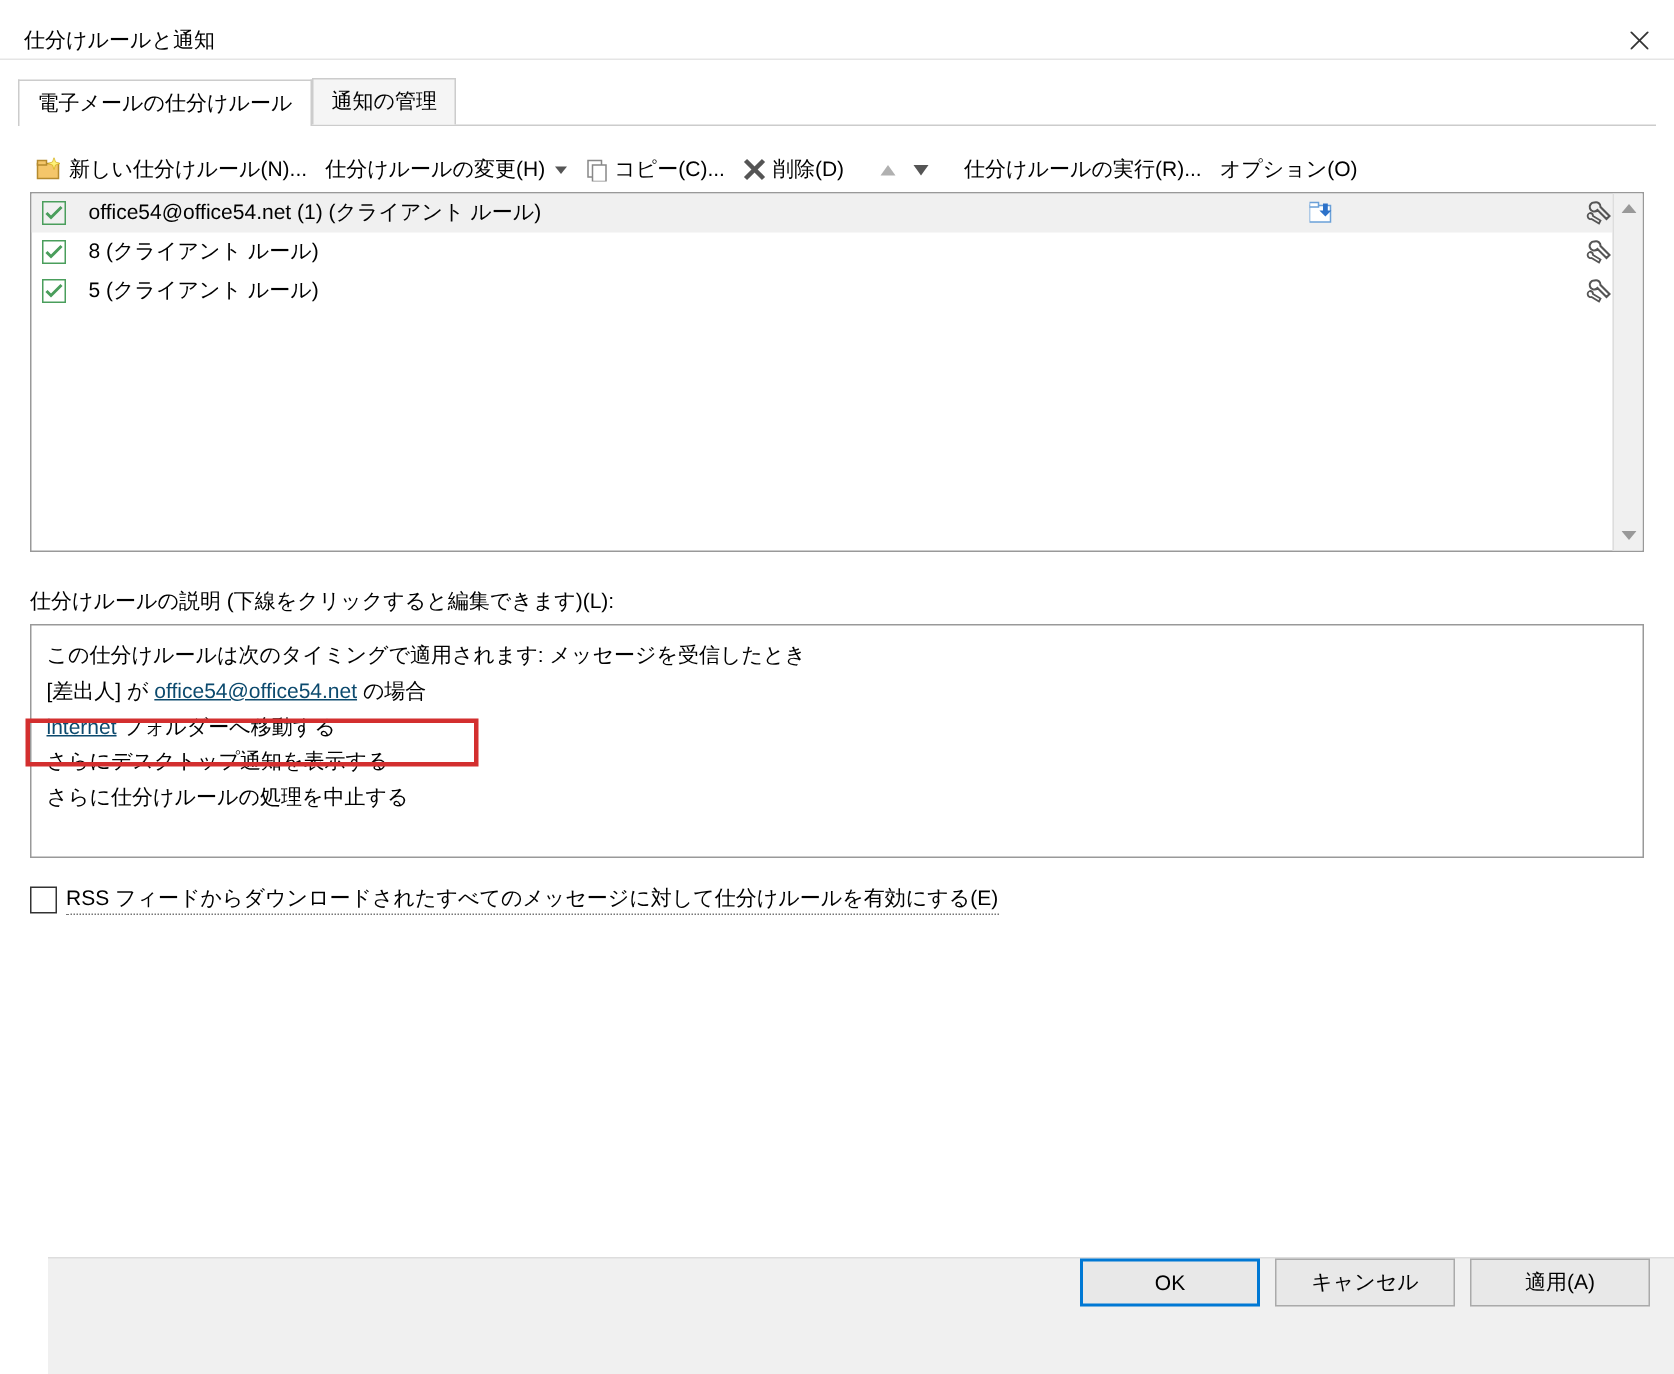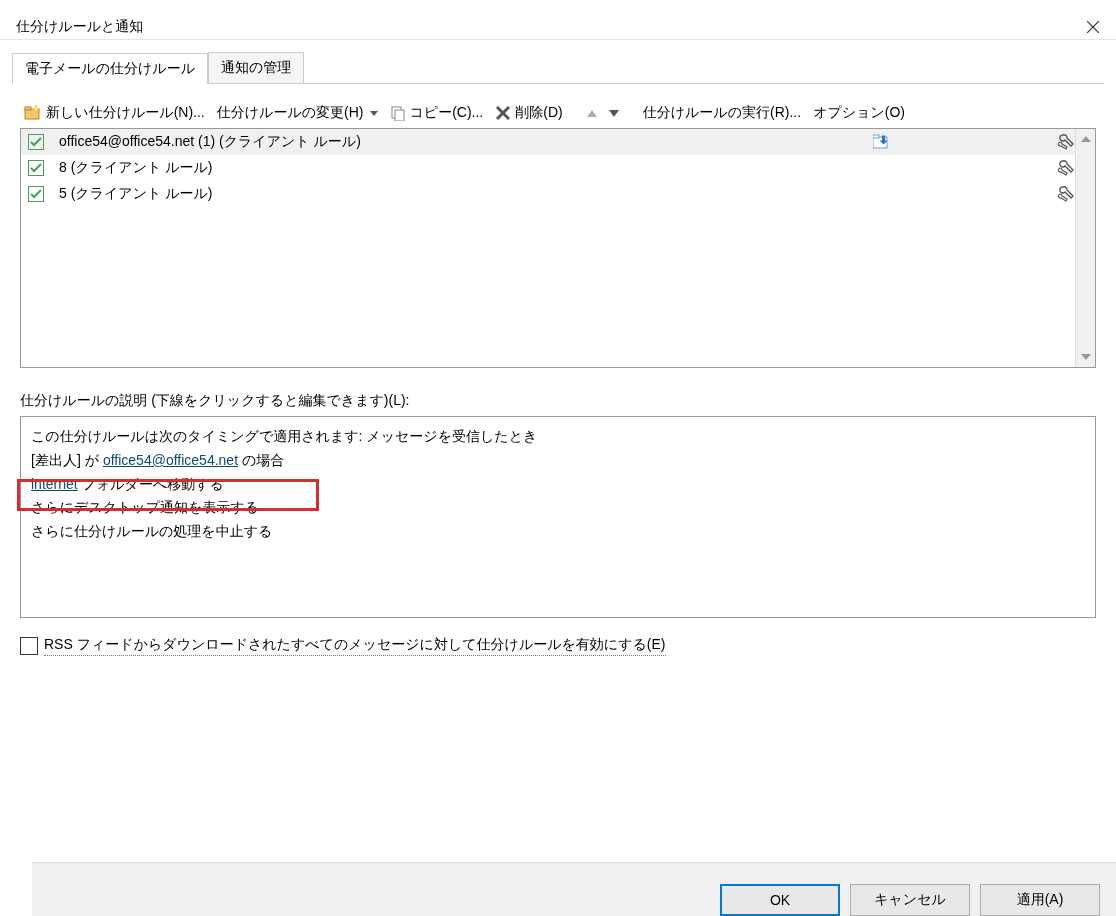--- a/index.html
+++ b/index.html
@@ -156,21 +156,21 @@
       justify-content: center;
       cursor: pointer;
     }
     .scroll-track { flex: 1; }
     .desc-label {
       margin: 24px 8px 6px 8px;
     }
     .desc-box {
       border: 1px solid #999;
       margin: 0 8px;
-      height: 202px;
+      height: 156px;
       padding: 8px 10px;
       line-height: 1.7;
     }
     .desc-box a {
       color: #0c4a6e;
       text-decoration: underline;
     }
     .highlight-rect {
       border: 3px solid #d32f2f;
       position: absolute;
@@ -185,25 +185,25 @@
     .rss-check {
       width: 18px; height: 18px;
       border: 1px solid #333;
       background: #fff;
     }
     .rss-label { border-bottom: 1px dotted #777; padding-bottom: 1px; }
     .footer {
       position: absolute;
       bottom: 0;
       left: 0; right: 0;
-      height: 54px;
+      height: 78px;
       background: #f0f0f0;
       border-top: 1px solid #ddd;
       display: flex;
-      align-items: flex-end;
+      align-items: flex-start;
       justify-content: flex-end;
       gap: 10px;
       padding: 0 16px;
       margin-left: 32px;
     }
     .btn {
       width: 120px;
       height: 32px;
       border: 1px solid #aaa;
       background: #e8e8e8;

